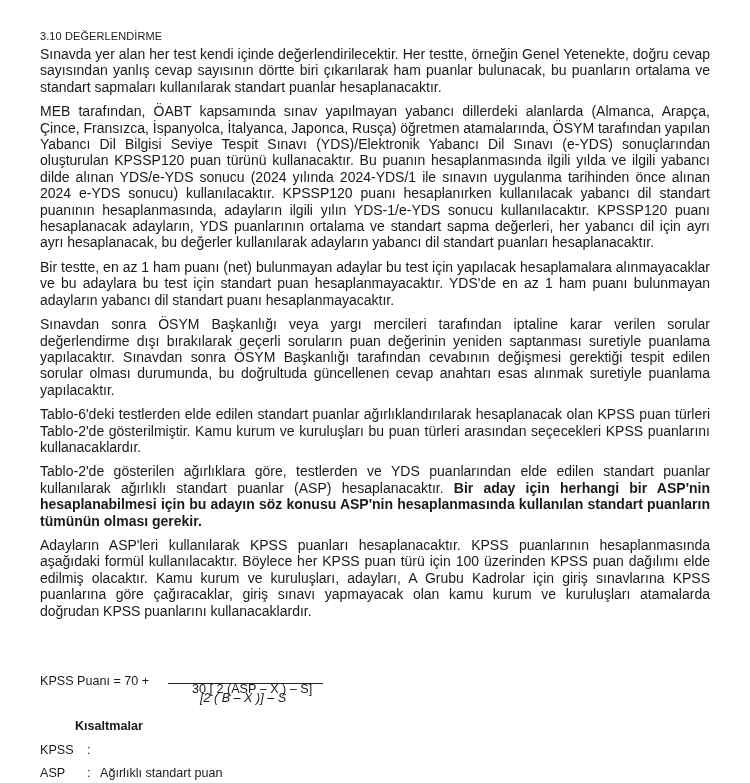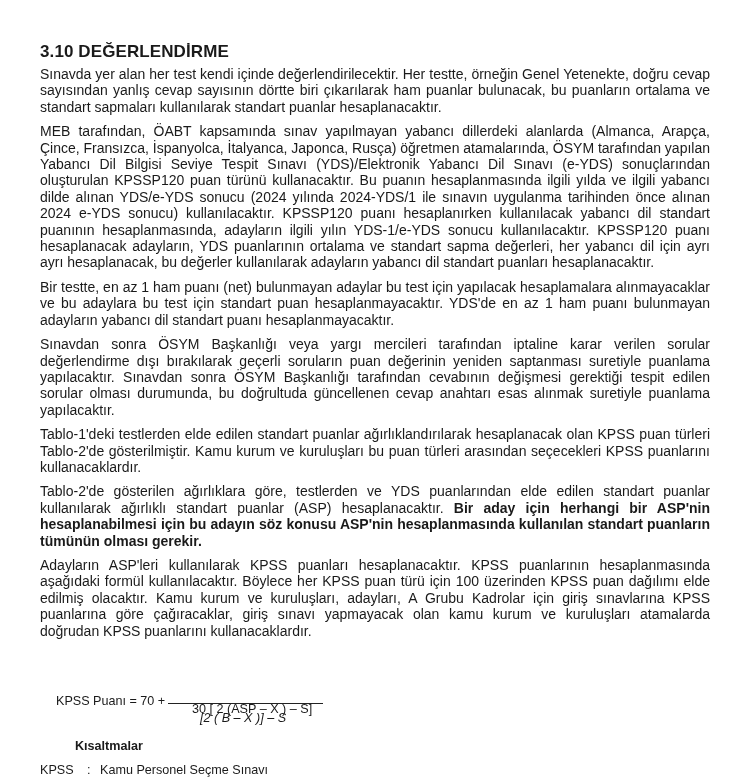--- a/index.html
+++ b/index.html
@@ -3,67 +3,66 @@
 <meta charset="utf-8">
 <style>
   html, body { margin: 0; padding: 0; }
   body {
     width: 750px; height: 783px; overflow: hidden;
     background: #ffffff; color: #1a1a1a;
     font-family: "Liberation Sans", sans-serif;
   }
   .page { position: relative; padding: 30px 40px 0 40px; }
   h1 {
-    font-size: 17px; font-weight: bold; margin: 12px 0 4px 0; letter-spacing: 0.1px;
+    font-size: 11px; font-weight: normal; margin: 0 0 4px 0; letter-spacing: 0.1px;
   }
   p {
     font-size: 14px; line-height: 16.4px; margin: 0 0 8px 0;
     text-align: justify;
   }
   .formula {
     position: relative; height: 62px; margin-top: 30px; font-size: 12.6px;
   }
-  .formula .lhs { position: absolute; left: 16px; top: 25px; }
+  .formula .lhs { position: absolute; left: 0; top: 25px; }
   .formula .num { position: absolute; left: 152px; top: 2px; margin-top: 31px; }
   .formula .bar { position: absolute; left: 128px; top: 34px; width: 155px; height: 1px; background: #222; }
   .formula .den { position: absolute; left: 160px; top: 42px; font-style: italic; }
   .abbr-title { font-size: 12.6px; font-weight: bold; margin: 8px 0 6px 0; padding-left: 35px; }
   .abbr-row { display: flex; font-size: 12.6px; height: 22.5px; line-height: 22.5px; align-items: center; }
   .abbr-row .key { width: 47px; }
   .abbr-row .sep { width: 13px; }
 </style>
 </head>
 <body>
 
 <div class="page">
   <h1>3.10 DEĞERLENDİRME</h1>
 
   <p>Sınavda yer alan her test kendi içinde değerlendirilecektir. Her testte, örneğin Genel Yetenekte, doğru cevap sayısından yanlış cevap sayısının dörtte biri çıkarılarak ham puanlar bulunacak, bu puanların ortalama ve standart sapmaları kullanılarak standart puanlar hesaplanacaktır.</p>
   <p>MEB tarafından, ÖABT kapsamında sınav yapılmayan yabancı dillerdeki alanlarda (Almanca, Arapça, Çince, Fransızca, İspanyolca, İtalyanca, Japonca, Rusça) öğretmen atamalarında, ÖSYM tarafından yapılan Yabancı Dil Bilgisi Seviye Tespit Sınavı (YDS)/Elektronik Yabancı Dil Sınavı (e-YDS) sonuçlarından oluşturulan KPSSP120 puan türünü kullanacaktır. Bu puanın hesaplanmasında ilgili yılda ve ilgili yabancı dilde alınan YDS/e-YDS sonucu (2024 yılında 2024-YDS/1 ile sınavın uygulanma tarihinden önce alınan 2024 e-YDS sonucu) kullanılacaktır. KPSSP120 puanı hesaplanırken kullanılacak yabancı dil standart puanının hesaplanmasında, adayların ilgili yılın YDS-1/e-YDS sonucu kullanılacaktır. KPSSP120 puanı hesaplanacak adayların, YDS puanlarının ortalama ve standart sapma değerleri, her yabancı dil için ayrı ayrı hesaplanacak, bu değerler kullanılarak adayların yabancı dil standart puanları hesaplanacaktır.</p>
   <p>Bir testte, en az 1 ham puanı (net) bulunmayan adaylar bu test için yapılacak hesaplamalara alınmayacaklar ve bu adaylara bu test için standart puan hesaplanmayacaktır. YDS'de en az 1 ham puanı bulunmayan adayların yabancı dil standart puanı hesaplanmayacaktır.</p>
   <p>Sınavdan sonra ÖSYM Başkanlığı veya yargı mercileri tarafından iptaline karar verilen sorular değerlendirme dışı bırakılarak geçerli soruların puan değerinin yeniden saptanması suretiyle puanlama yapılacaktır. Sınavdan sonra ÖSYM Başkanlığı tarafından cevabının değişmesi gerektiği tespit edilen sorular olması durumunda, bu doğrultuda güncellenen cevap anahtarı esas alınmak suretiyle puanlama yapılacaktır.</p>
-  <p>Tablo-1'deki testlerden elde edilen standart puanlar ağırlıklandırılarak hesaplanacak olan KPSS puan türleri Tablo-2'de gösterilmiştir. Kamu kurum ve kuruluşları bu puan türleri arasından seçecekleri KPSS puanlarını kullanacaklardır.</p>
+  <p>Tablo-6'deki testlerden elde edilen standart puanlar ağırlıklandırılarak hesaplanacak olan KPSS puan türleri Tablo-2'de gösterilmiştir. Kamu kurum ve kuruluşları bu puan türleri arasından seçecekleri KPSS puanlarını kullanacaklardır.</p>
 
   <p><span>Tablo-2'de gösterilen ağırlıklara göre, testlerden ve YDS puanlarından elde edilen standart puanlar kullanılarak ağırlıklı standart puanlar (ASP) hesaplanacaktır. </span><b>Bir aday için herhangi bir ASP'nin hesaplanabilmesi için bu adayın söz konusu ASP'nin hesaplanmasında kullanılan standart puanların tümünün olması gerekir.</b></p>
 
   <p>Adayların ASP'leri kullanılarak KPSS puanları hesaplanacaktır. KPSS puanlarının hesaplanmasında aşağıdaki formül kullanılacaktır. Böylece her KPSS puan türü için 100 üzerinden KPSS puan dağılımı elde edilmiş olacaktır. Kamu kurum ve kuruluşları, adayları, A Grubu Kadrolar için giriş sınavlarına KPSS puanlarına göre çağıracaklar, giriş sınavı yapmayacak olan kamu kurum ve kuruluşları atamalarda doğrudan KPSS puanlarını kullanacaklardır.</p>
 
   <div class="formula">
     <span class="lhs">KPSS Puanı = 70 +</span>
     <span class="num">30 [ 2 (ASP – X ) – S]</span>
     <div class="bar"></div>
     <span class="den">[2 ( B – X )] – S</span>
   </div>
 
   <div class="abbr-title">Kısaltmalar</div>
   <div>
     <div class="abbr-row">
       <span class="key">KPSS</span>
       <span class="sep">:</span>
-      <span>Kamu Personel Seçme Sınavı</span>
     </div>
     <div class="abbr-row">
       <span class="key">ASP</span>
       <span class="sep">:</span>
       <span>Ağırlıklı standart puan</span>
     </div>
     <div class="abbr-row">
       <span class="key">X</span>
       <span class="sep">:</span>
     </div>

